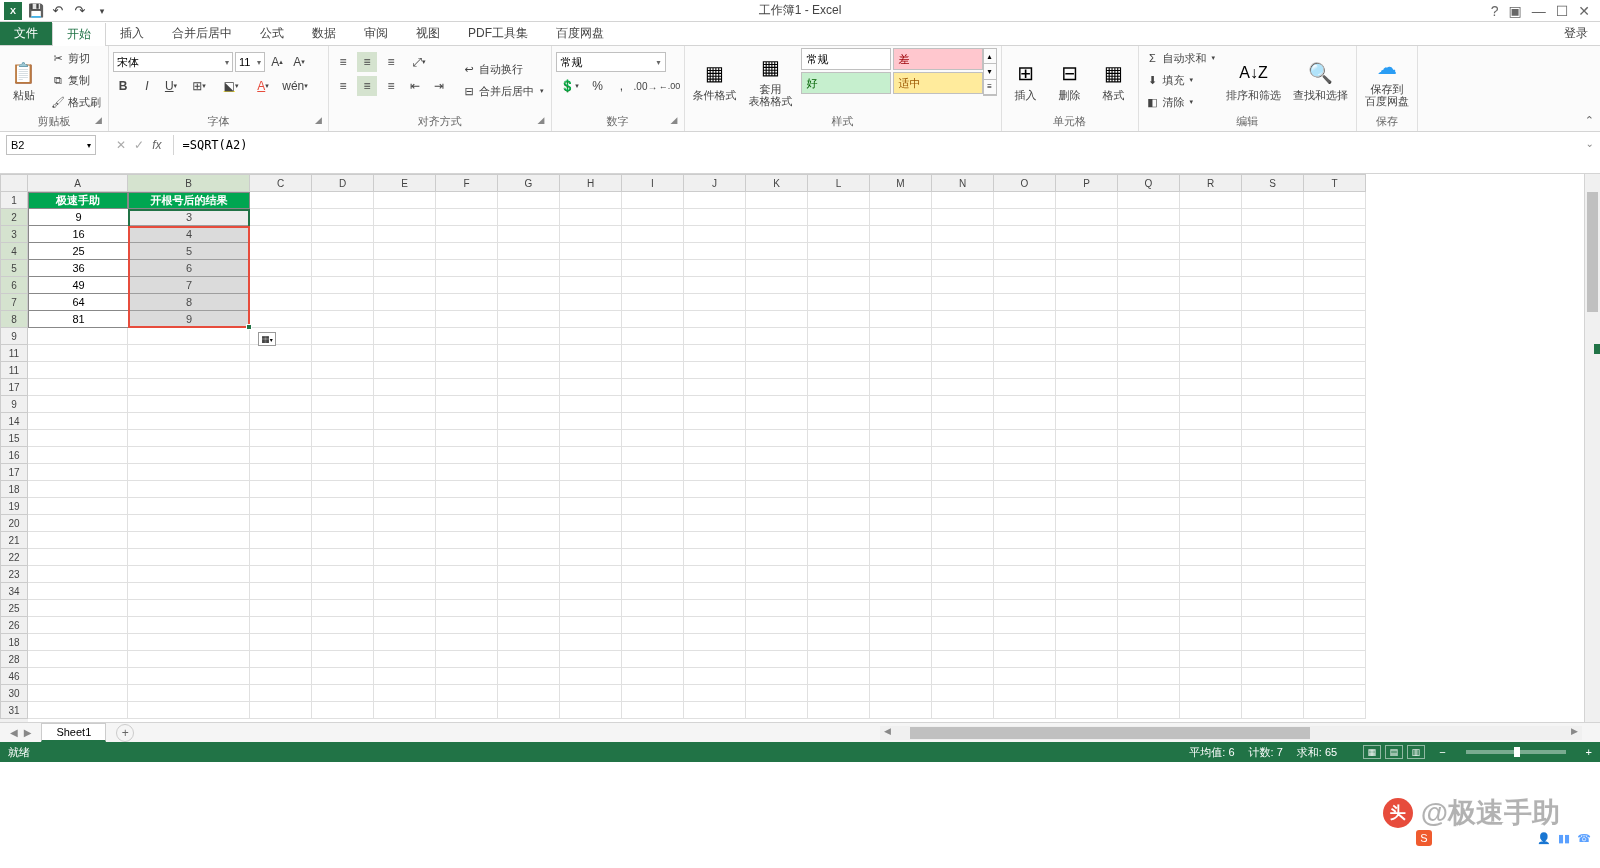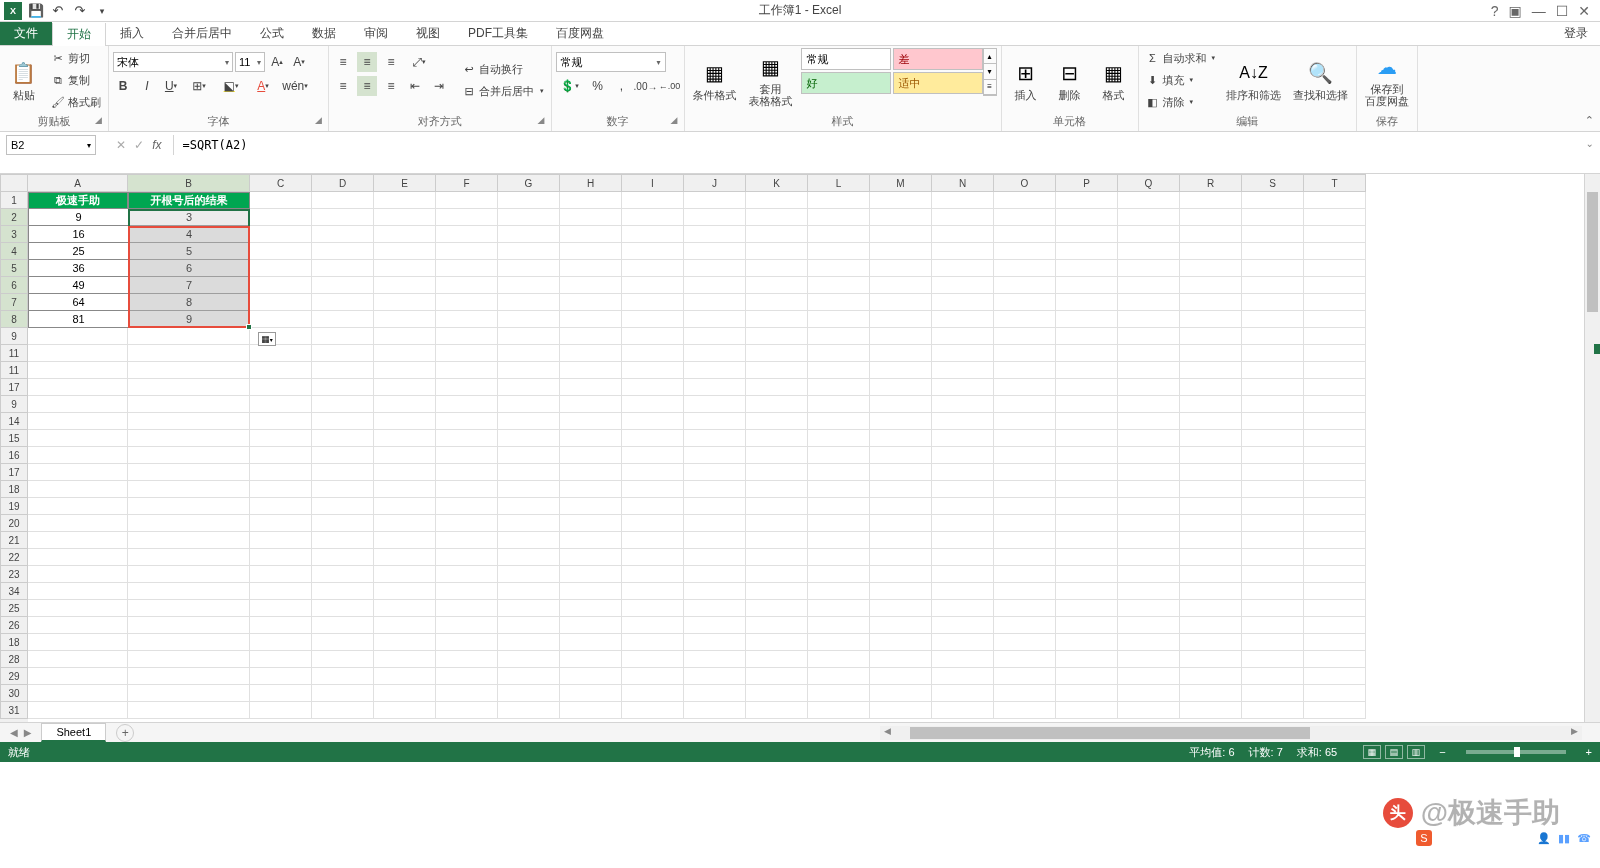--- a/index.html
+++ b/index.html
@@ -401,21 +401,21 @@
         <div class="rownum">19</div>
         <div class="rownum">20</div>
         <div class="rownum">21</div>
         <div class="rownum">22</div>
         <div class="rownum">23</div>
         <div class="rownum">34</div>
         <div class="rownum">25</div>
         <div class="rownum">26</div>
         <div class="rownum">18</div>
         <div class="rownum">28</div>
-        <div class="rownum">29</div>
+        <div class="rownum">46</div>
         <div class="rownum">30</div>
         <div class="rownum">31</div>
       </div>
   </div>
   <div class="cols-area">
     <div class="colhdrs" id="colhdrs">
         <div class="colhdr" style="width: 100px;">A</div>
         <div class="colhdr sel" style="width: 122px;">B</div>
         <div class="colhdr" style="width: 62px;">C</div>
         <div class="colhdr" style="width: 62px;">D</div>

